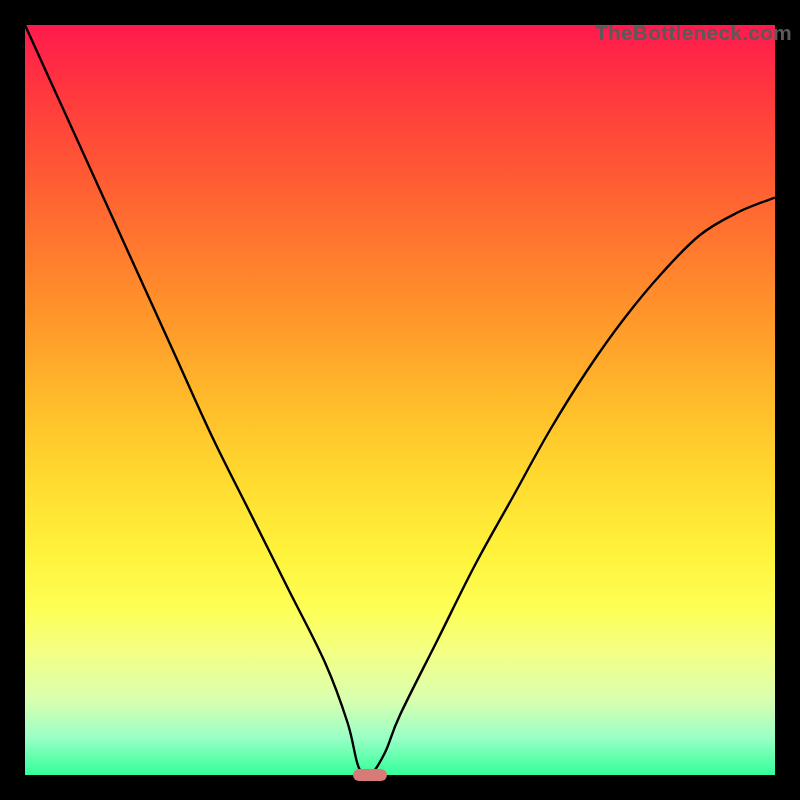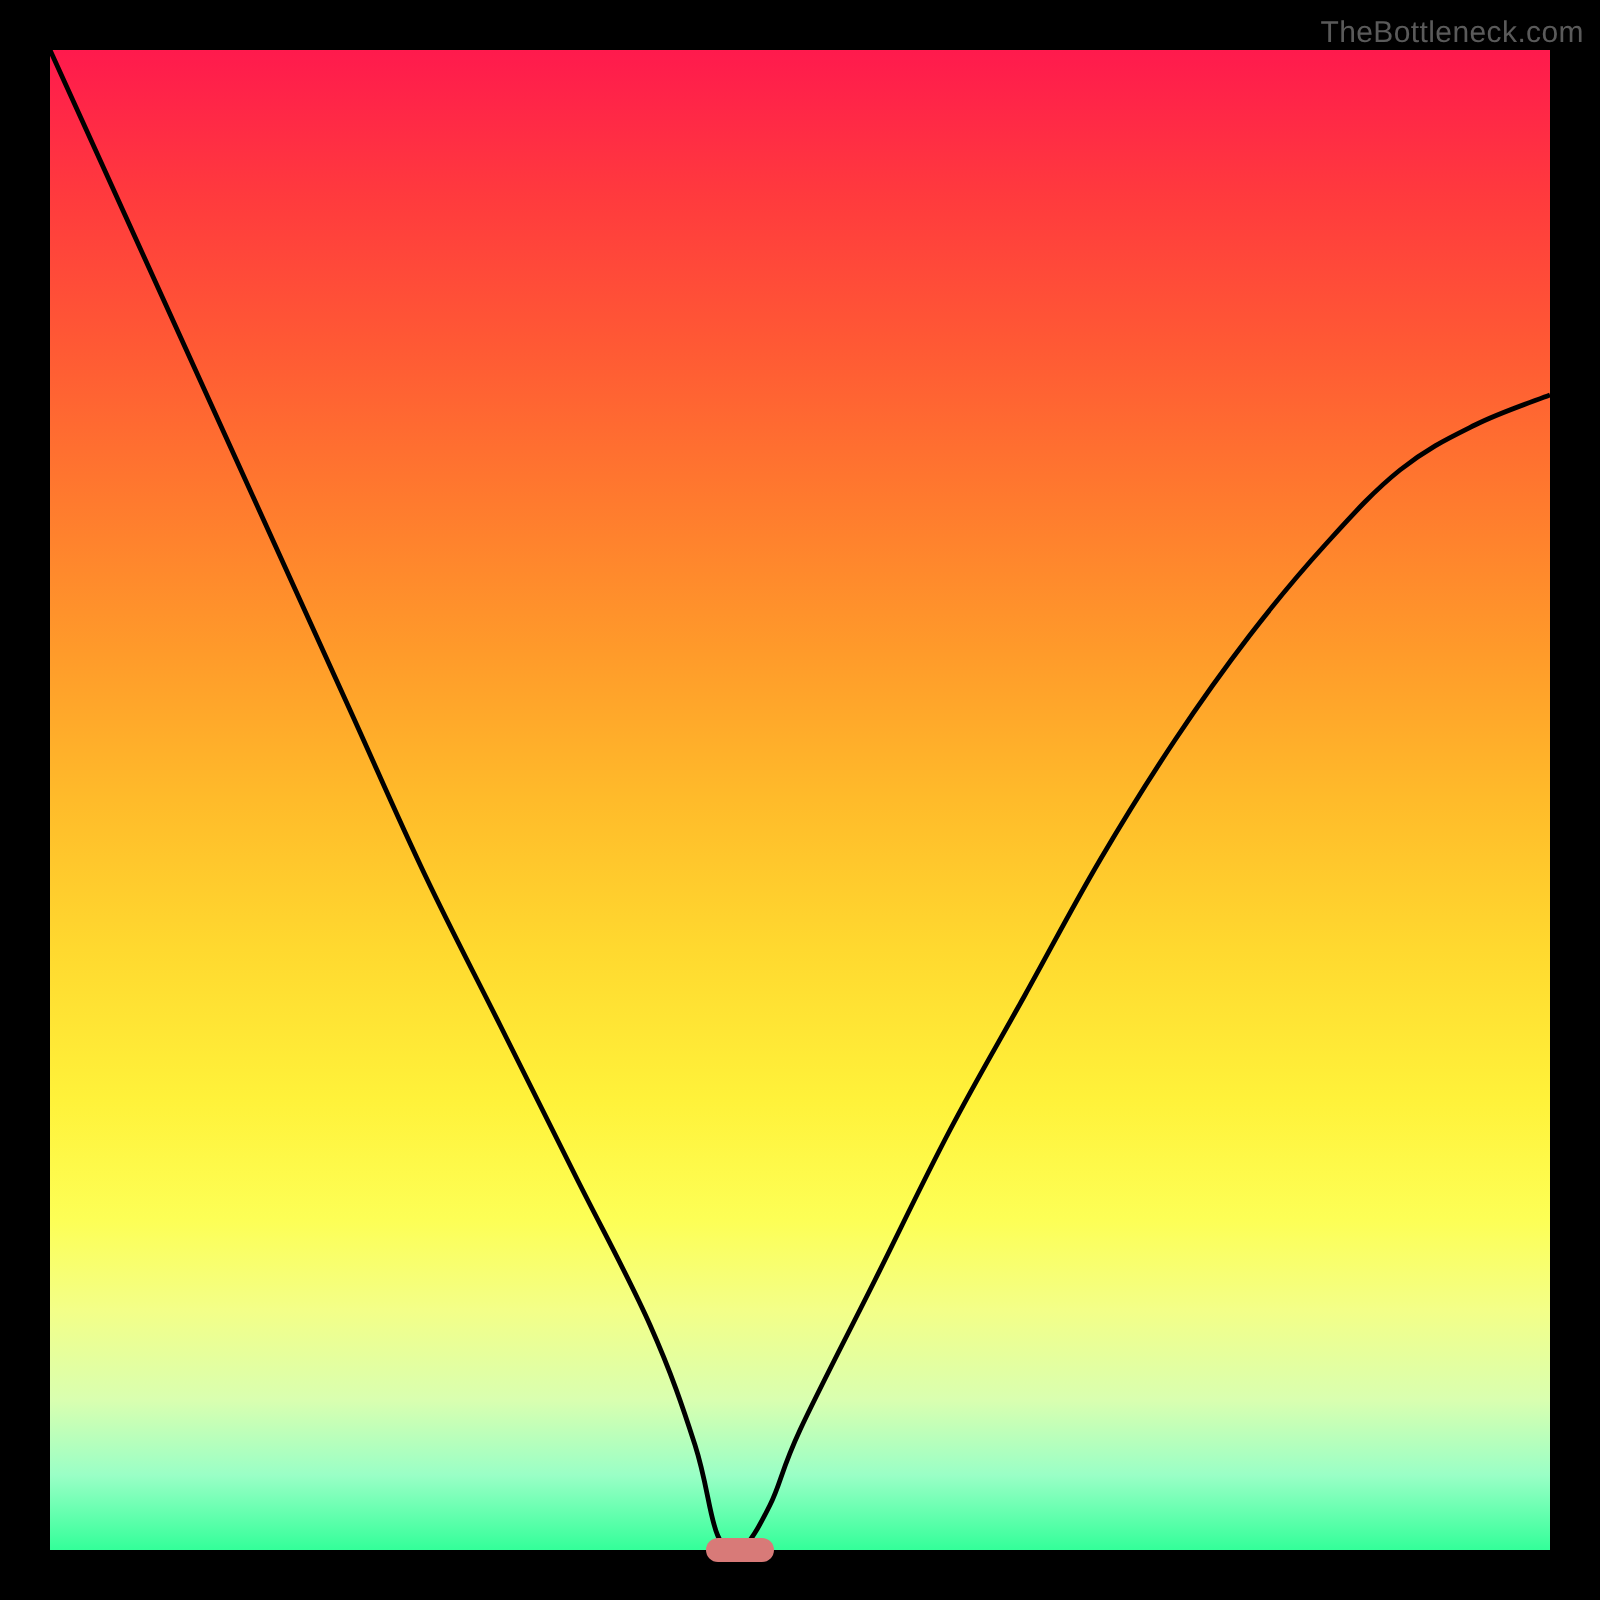--- a/index.html
+++ b/index.html
@@ -46,25 +46,25 @@
     width: 750px;
     height: 750px;
   }
   .marker {
     position: absolute;
     background: #d87a78;
     border-radius: 8px;
   }
   .watermark {
     position: absolute;
-    top: 8px;
+    top: 21px;
     right: 8px;
     color: #5a5a5a;
-    font-size: 15px;
-    font-weight: 400;
+    font-size: 21px;
+    font-weight: 700;
     letter-spacing: 0.2px;
   }
 </style>
 </head>
 <body>
 
 <div class="frame">
 
   <div class="plot-area">
 

